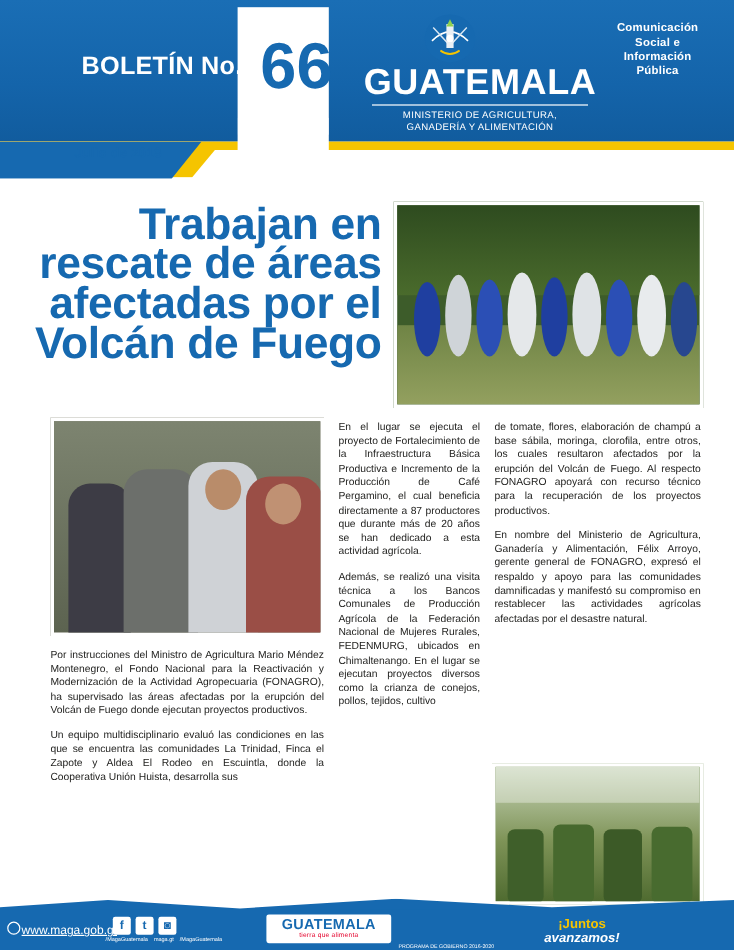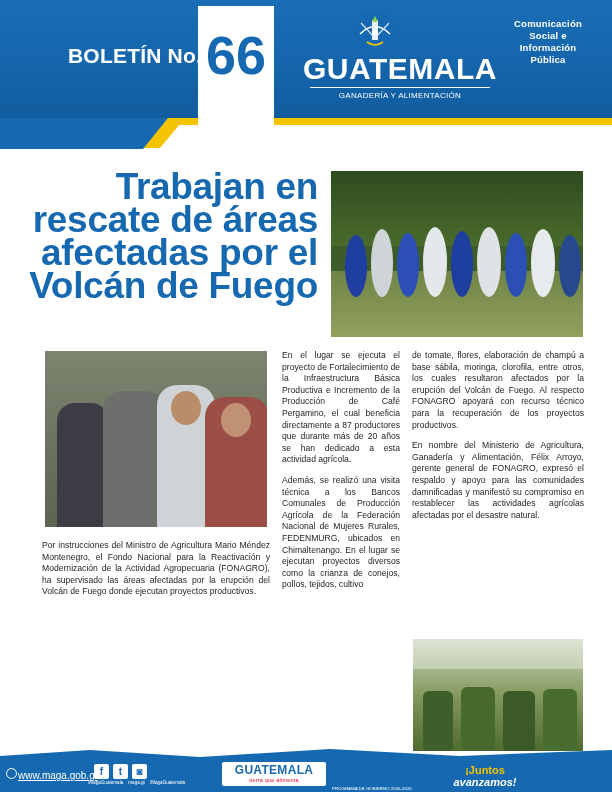--- a/index.html
+++ b/index.html
@@ -64,21 +64,21 @@
   }
   .num-box {
     position: absolute;
     left: 198px; top: 6px;
     width: 76px; height: 126px;
     background: #ffffff;
     box-shadow: 0 0 0 0 transparent;
   }
   .num-box .num {
     position: absolute;
-    left: 0; top: 22px;
+    left: 11px; top: 22px;
     width: 76px;
     text-align: center;
     font-size: 54px;
     font-weight: bold;
     color: #1669b0;
     line-height: 54px;
   }
   .num-box .tail {
     position: absolute;
     left: 0; bottom: 0;
@@ -281,20 +281,21 @@
       <path d="M9 13 L23 28 L37 13" stroke="#d8e6f2" stroke-width="1.2" fill="none"></path>
       <rect x="20" y="10" width="6" height="20" fill="#e9eff5"></rect>
       <path d="M23 6 L26 12 L20 12 Z" fill="#8fd14f"></path>
       <path d="M15 32 Q23 38 31 32" stroke="#f5c400" stroke-width="1.6" fill="none"></path>
       <circle cx="23" cy="22" r="3" fill="#ffffff"></circle>
     </svg>
 
     <div class="gt-block">
       <div class="gt-title">GUATEMALA</div>
       <div class="gt-rule"></div>
+      <div class="gt-sub2">MINISTERIO DE AGRICULTURA,</div>
       <div class="gt-sub2">GANADERÍA Y ALIMENTACIÓN</div>
     </div>
 
     <div class="com-block">
       <div>Comunicación</div>
       <div>Social e</div>
       <div>Información</div>
       <div>Pública</div>
     </div>
   </div>
@@ -329,20 +330,21 @@
     <div class="ph-sky" style="height:100%;background:linear-gradient(180deg,#c9d6bb 0%,#7e9357 55%,#4f6b30 100%);"></div>
     <div class="ph-blob" style="left:0;top:0;width:100%;height:30px;background:rgba(255,255,255,.35);border-radius:0;"></div>
     <div class="ph-blob" style="left:10px;top:52px;width:30px;height:62px;background:#3f5f2a;border-radius:6px;"></div>
     <div class="ph-blob" style="left:48px;top:48px;width:34px;height:66px;background:#47692e;border-radius:6px;"></div>
     <div class="ph-blob" style="left:90px;top:52px;width:32px;height:62px;background:#3c5a27;border-radius:6px;"></div>
     <div class="ph-blob" style="left:130px;top:50px;width:34px;height:64px;background:#486b2f;border-radius:6px;"></div>
   </div>
 
   <div class="col col1">
     <p>Por instrucciones del Ministro de Agricultura Mario Méndez Montenegro, el Fondo Nacional para la Reactivación y Modernización de la Actividad Agropecuaria (FONAGRO), ha supervisado las áreas afectadas por la erupción del Volcán de Fuego donde ejecutan proyectos productivos.</p>
+    <p>Un equipo multidisciplinario evaluó las condiciones en las que se encuentra las comunidades La Trinidad, Finca el Zapote y Aldea El Rodeo en Escuintla, donde la Cooperativa Unión Huista, desarrolla sus</p>
   </div>
 
   <div class="col col2">
     <p>En el lugar se ejecuta el proyecto de Fortalecimiento de la Infraestructura Básica Productiva e Incremento de la Producción de Café Pergamino, el cual beneficia directamente a 87 productores que durante más de 20 años se han dedicado a esta actividad agrícola.</p>
     <p>Además, se realizó una visita técnica a los Bancos Comunales de Producción Agrícola de la Federación Nacional de Mujeres Rurales, FEDENMURG, ubicados en Chimaltenango. En el lugar se ejecutan proyectos diversos como la crianza de conejos, pollos, tejidos, cultivo</p>
   </div>
 
   <div class="col col3">
     <p>de tomate, flores, elaboración de champú a base sábila, moringa, clorofila, entre otros, los cuales resultaron afectados por la erupción del Volcán de Fuego. Al respecto FONAGRO apoyará con recurso técnico para la recuperación de los proyectos productivos.</p>
     <p>En nombre del Ministerio de Agricultura, Ganadería y Alimentación, Félix Arroyo, gerente general de FONAGRO, expresó el respaldo y apoyo para las comunidades damnificadas y manifestó su compromiso en restablecer las actividades agrícolas afectadas por el desastre natural.</p>

